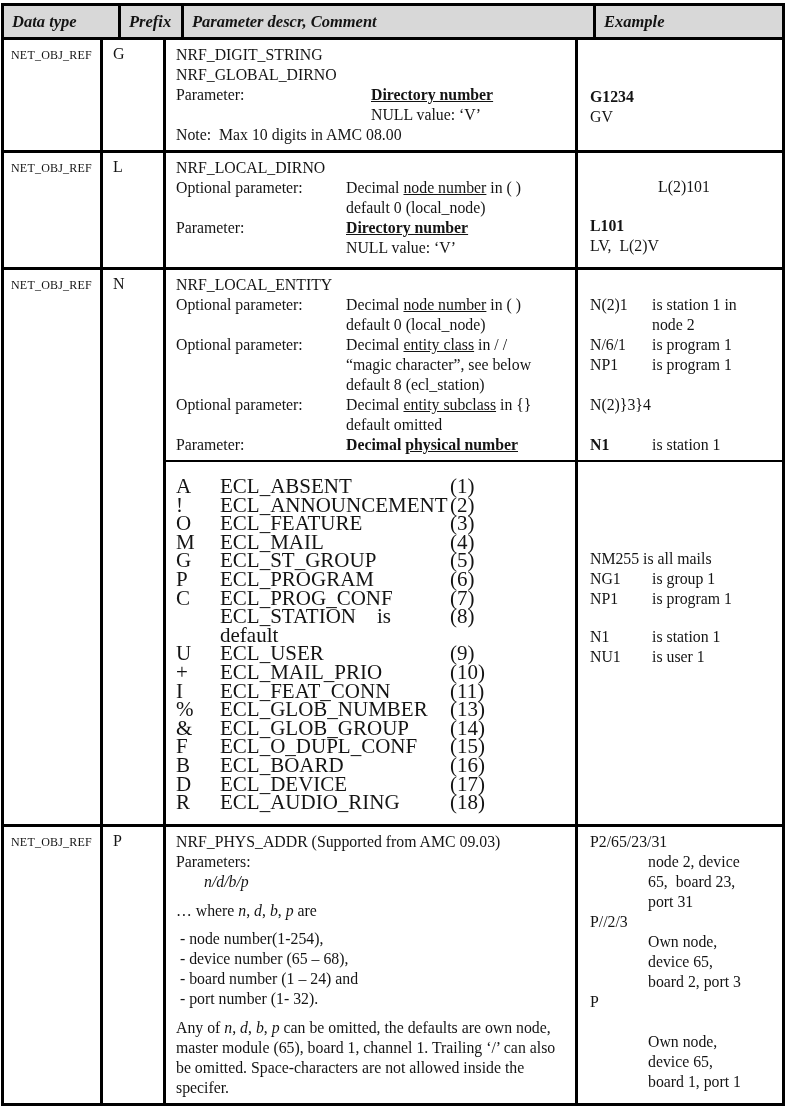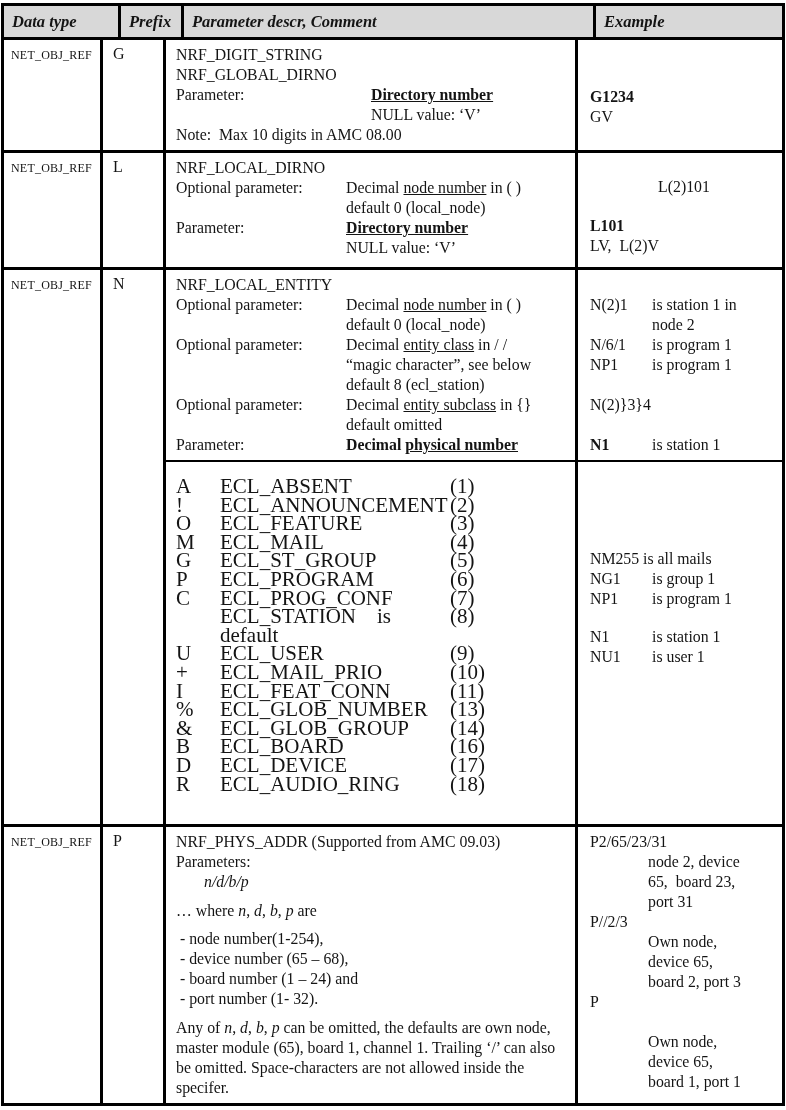--- a/index.html
+++ b/index.html
@@ -114,20 +114,21 @@
               <div class="ln ml"><span class="col" style="width: 44px;">M</span><span class="col" style="width: 230px;">ECL_MAIL</span><span>(4)</span></div>
               <div class="ln ml"><span class="col" style="width: 44px;">G</span><span class="col" style="width: 230px;">ECL_ST_GROUP</span><span>(5)</span></div>
               <div class="ln ml"><span class="col" style="width: 44px;">P</span><span class="col" style="width: 230px;">ECL_PROGRAM</span><span>(6)</span></div>
               <div class="ln ml"><span class="col" style="width: 44px;">C</span><span class="col" style="width: 230px;">ECL_PROG_CONF</span><span>(7)</span></div>
               <div class="ln ml"><span class="col" style="width: 44px;"></span><span class="col" style="width: 230px;">ECL_STATION    is default</span><span>(8)</span></div>
               <div class="ln ml"><span class="col" style="width: 44px;">U</span><span class="col" style="width: 230px;">ECL_USER</span><span>(9)</span></div>
               <div class="ln ml"><span class="col" style="width: 44px;">+</span><span class="col" style="width: 230px;">ECL_MAIL_PRIO</span><span>(10)</span></div>
               <div class="ln ml"><span class="col" style="width: 44px;">I</span><span class="col" style="width: 230px;">ECL_FEAT_CONN</span><span>(11)</span></div>
               <div class="ln ml"><span class="col" style="width: 44px;">%</span><span class="col" style="width: 230px;">ECL_GLOB_NUMBER</span><span>(13)</span></div>
               <div class="ln ml"><span class="col" style="width: 44px;">&amp;</span><span class="col" style="width: 230px;">ECL_GLOB_GROUP</span><span>(14)</span></div>
+              <div class="ln ml"><span class="col" style="width: 44px;">F</span><span class="col" style="width: 230px;">ECL_O_DUPL_CONF</span><span>(15)</span></div>
               <div class="ln ml"><span class="col" style="width: 44px;">B</span><span class="col" style="width: 230px;">ECL_BOARD</span><span>(16)</span></div>
               <div class="ln ml"><span class="col" style="width: 44px;">D</span><span class="col" style="width: 230px;">ECL_DEVICE</span><span>(17)</span></div>
               <div class="ln ml"><span class="col" style="width: 44px;">R</span><span class="col" style="width: 230px;">ECL_AUDIO_RING</span><span>(18)</span></div>
             </div>
           <div class="c4n">
               <div class="ln" style="margin-top: 82px;"><span>NM255 is all mails</span></div>
               <div class="ln"><span class="col" style="width: 62px;">NG1</span><span>is group 1</span></div>
               <div class="ln"><span class="col" style="width: 62px;">NP1</span><span>is program 1</span></div>
               <div class="ln" style="margin-top: 18px;"><span class="col" style="width: 62px;">N1</span><span>is station 1</span></div>
               <div class="ln"><span class="col" style="width: 62px;">NU1</span><span>is user 1</span></div>

